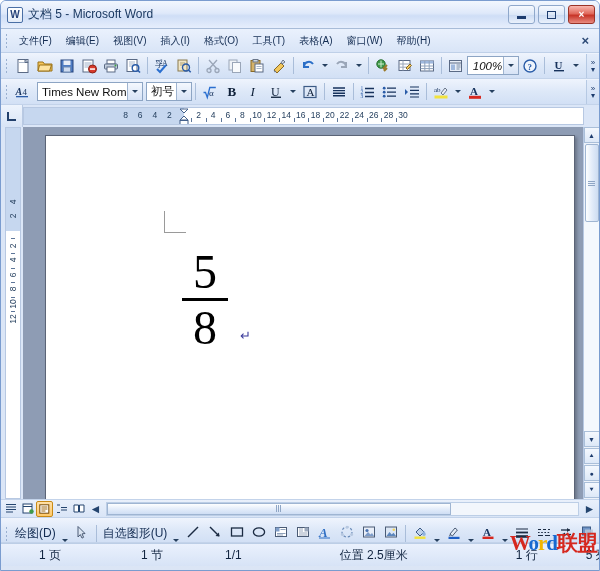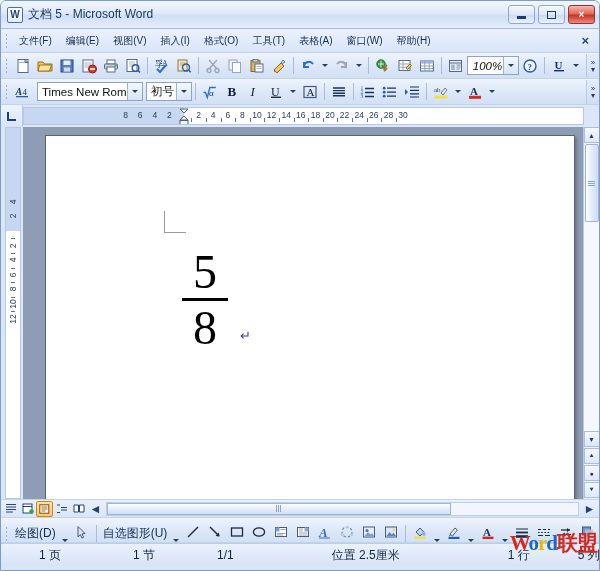--- a/index.html
+++ b/index.html
@@ -873,21 +873,21 @@
         </svg>
     </div>
     <div class="tbtn">
       
     </div>
 
   </div>
 
   <div class="statusbar">
     <div class="st" style="margin-left:28px">1 页</div>
-    <div class="st" style="margin-left:24px">1 节</div>
+    <div class="st" style="margin-left:32px">1 节</div>
     <div class="st" style="margin-left:14px">1/1</div>
     <div class="sep-v" style="margin-left:14px"></div>
     <div class="st">位置 2.5厘米</div>
     <div class="st" style="margin-left:60px">1 行</div>
     <div class="st">5 列</div>
     <div class="sep-v"></div>
     <div class="st dim">录制</div>
     <div class="st dim">修订</div>
     <div class="st dim">扩展</div>
     <div class="st dim">改写</div>

